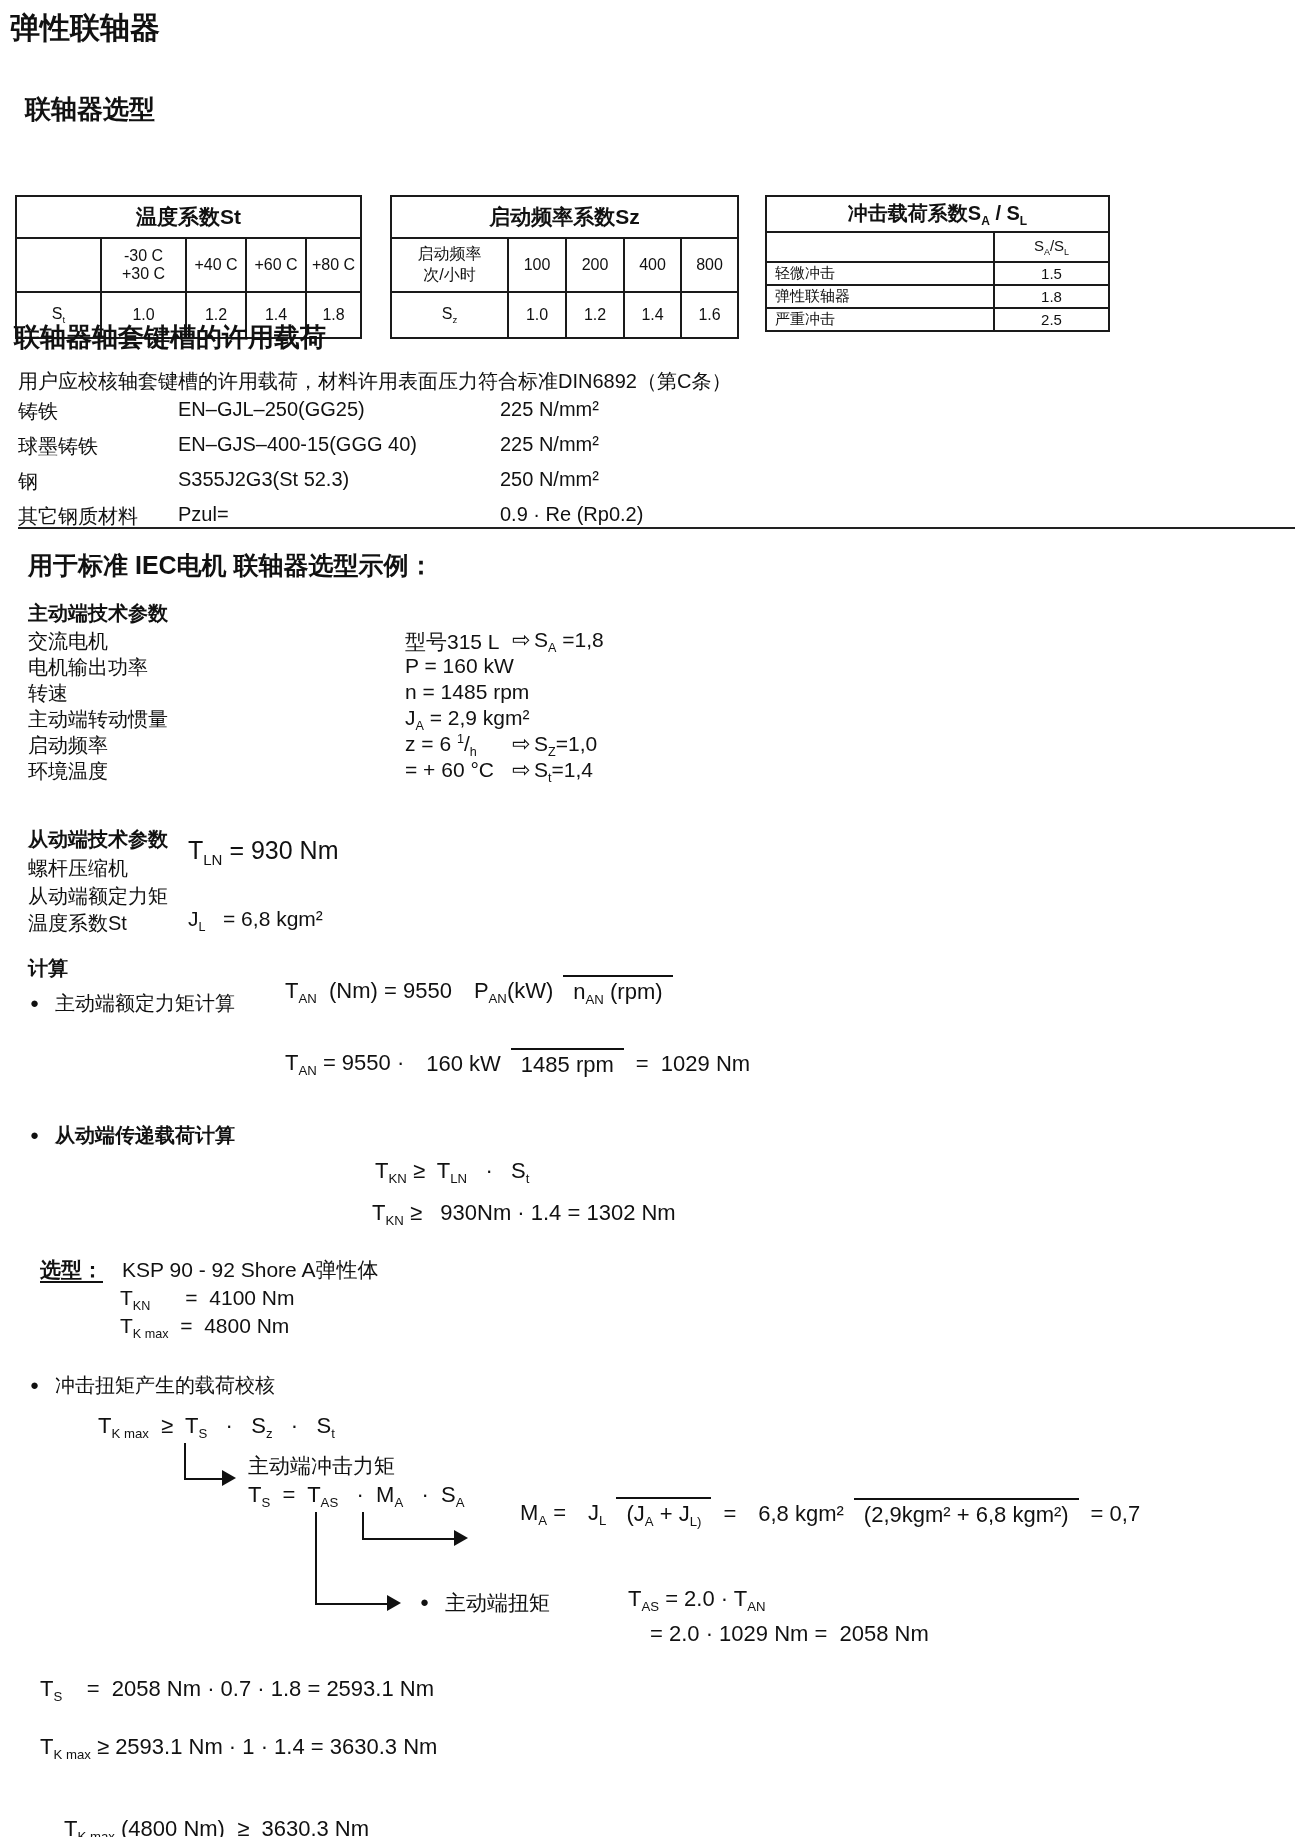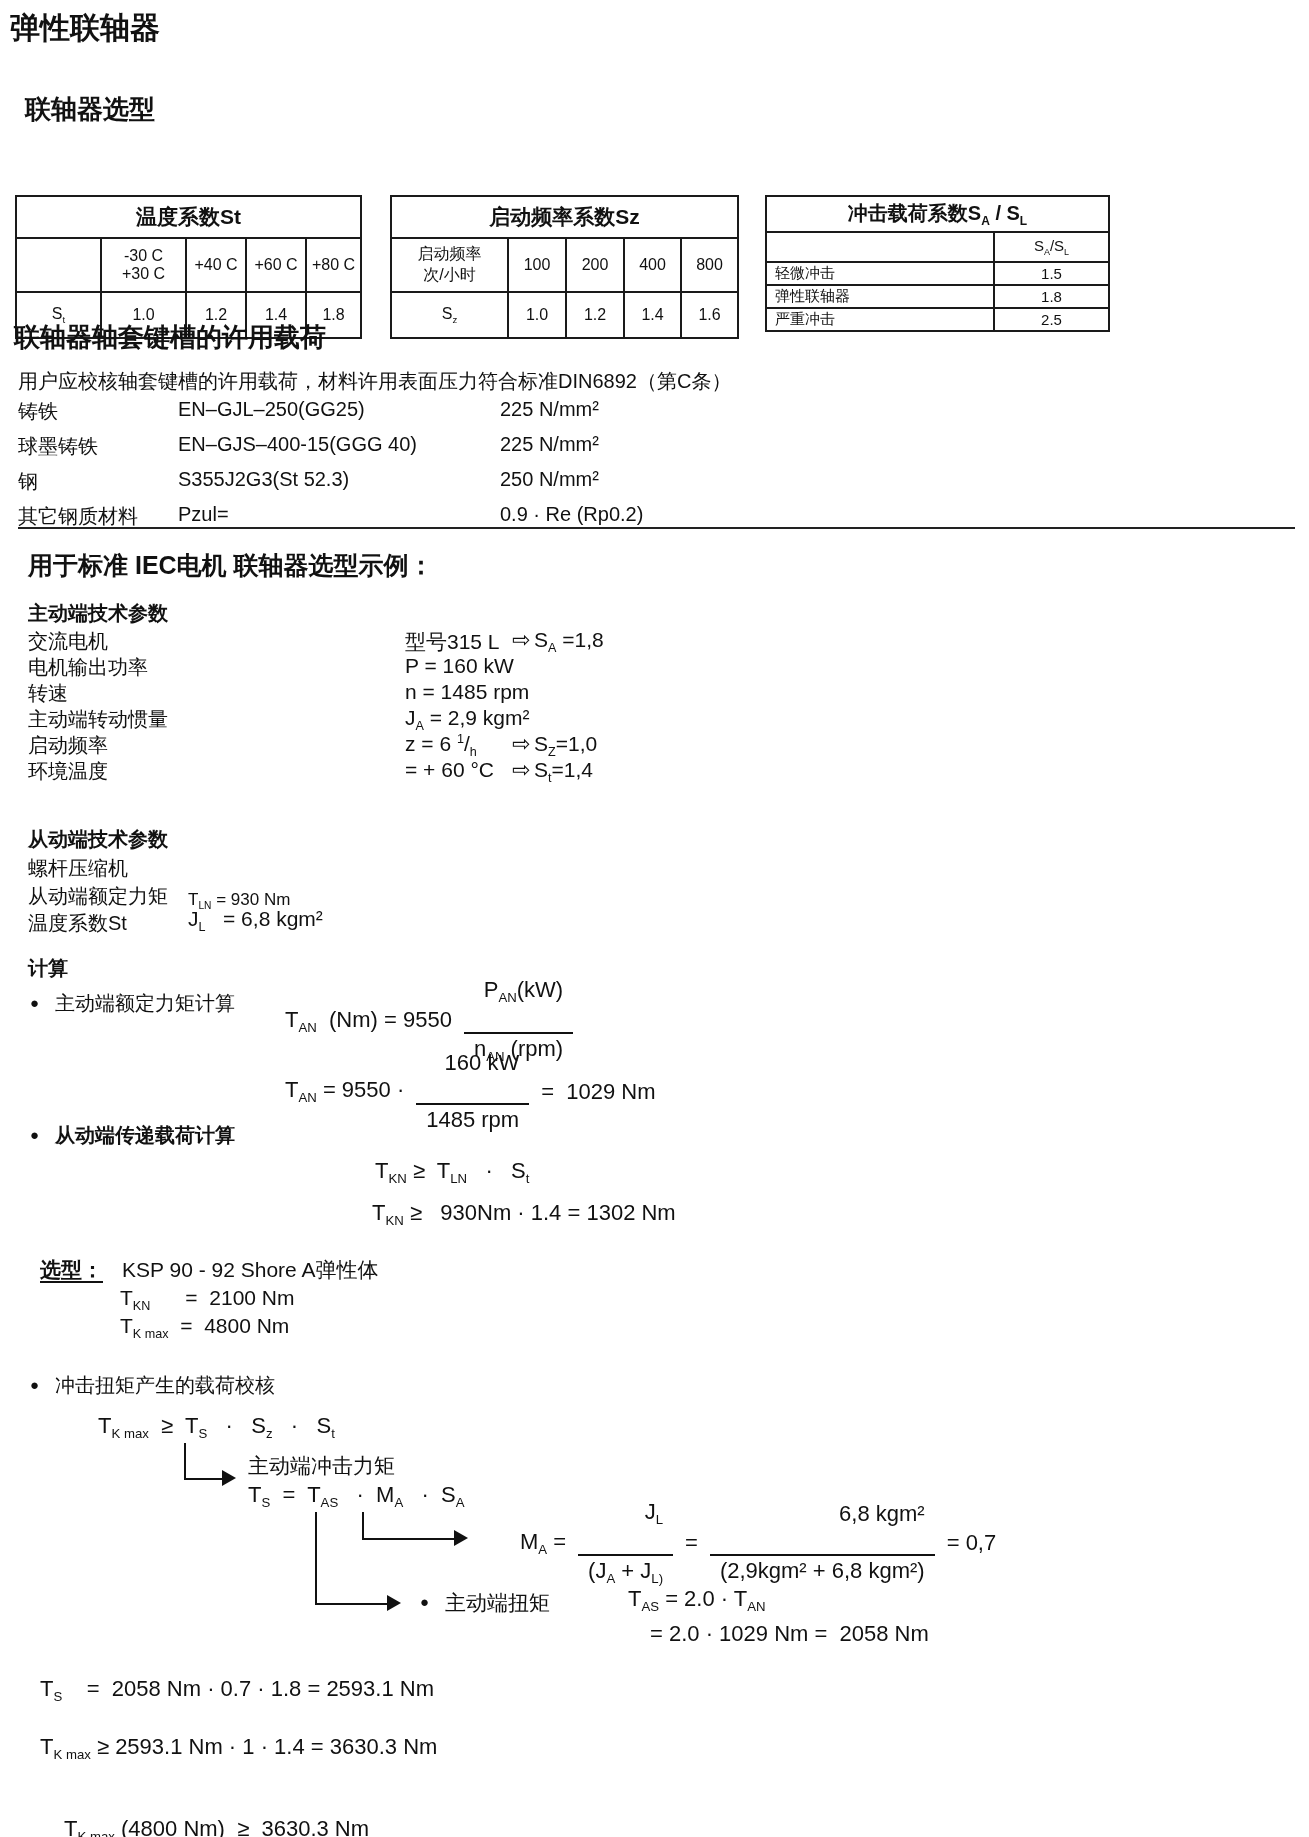--- a/index.html
+++ b/index.html
@@ -32,21 +32,21 @@
   .prow{position:relative;height:26px;font-size:20px;}
   .prow .pl{position:absolute;left:0;top:0;}
   .prow .pv{position:absolute;left:377px;top:0;font-size:21px;white-space:pre;}
   .prow .pa{position:absolute;left:484px;top:-1px;font-size:22px;}
   .prow .pr{position:absolute;left:506px;top:0;font-size:21px;white-space:pre;}
 
   .brow{display:flex;gap:16px;font-size:20px;align-items:flex-start;}
   .bullet{font-size:15px;line-height:26px;}
 
   .feq{display:flex;align-items:center;gap:12px;position:absolute;}
-  .frac{display:inline-flex;flex-direction:column;align-items:flex-end;text-align:center;gap:25px;}
+  .frac{display:inline-flex;flex-direction:row;align-items:center;text-align:center;}
   .frac .fr-num,.frac .fr-den{padding:2px 10px;white-space:pre;font-size:22px;}
   .frac .fr-den{border-top:2px solid #111;}
 
   .conn{position:absolute;border-left:2px solid #111;border-bottom:2px solid #111;}
   .ah{position:absolute;width:0;height:0;border-top:8px solid transparent;
       border-bottom:8px solid transparent;border-left:14px solid #111;}
   .sel-label{font-size:21px;font-weight:bold;text-decoration:underline;text-underline-offset:4px;}
 </style>
 </head>
 <body>
@@ -195,21 +195,21 @@
       <span class="pl">环境温度</span>
       <span class="pv"><span>= + 60 °C</span></span>
       <span class="pa">⇨</span>
       <span class="pr"><span>S</span><sub>t</sub><span>=1,4</span></span>
     </div>
   </div>
 
   <h3 class="abs subsec" style="left:28px;top:826px">从动端技术参数</h3>
   <div class="abs" style="left:28px;top:855px;font-size:20px">螺杆压缩机</div>
   <div class="abs" style="left:28px;top:883px;font-size:20px">从动端额定力矩</div>
-  <div class="abs f" style="left:188px;top:890px;font-size:17px"><span>T</span><sub>LN</sub><span> = 930 Nm</span></div>
+  <div class="abs f" style="left:188px;top:836px;font-size:25px"><span>T</span><sub>LN</sub><span> = 930 Nm</span></div>
   <div class="abs" style="left:28px;top:910px;font-size:20px">温度系数St</div>
   <div class="abs f" style="left:188px;top:907px;font-size:21px"><span>J</span><sub>L</sub><span>   = 6,8 kgm²</span></div>
 
   <h3 class="abs subsec" style="left:28px;top:955px">计算</h3>
   <div class="abs brow" style="left:30px;top:990px">
     <span class="bullet">●</span>
     <span>主动端额定力矩计算</span>
   </div>
 
   <div class="feq" style="left:285px;top:975px">
@@ -231,21 +231,21 @@
 
   <div class="abs brow b" style="left:30px;top:1122px">
     <span class="bullet">●</span>
     <span>从动端传递载荷计算</span>
   </div>
   <div class="abs f" style="left:375px;top:1158px"><span>T</span><sub>KN</sub><span> ≥  T</span><sub>LN</sub><span>   ·   S</span><sub>t</sub></div>
   <div class="abs f" style="left:372px;top:1200px"><span>T</span><sub>KN</sub><span> ≥   930Nm · 1.4 = 1302 Nm</span></div>
 
   <div class="abs sel-label" style="left:40px;top:1256px">选型：</div>
   <div class="abs" style="left:122px;top:1256px;font-size:21px">KSP 90 -  92 Shore A弹性体</div>
-  <div class="abs f" style="left:120px;top:1286px;font-size:21px"><span>T</span><sub>KN</sub><span>      =  2100 Nm</span></div>
+  <div class="abs f" style="left:120px;top:1286px;font-size:21px"><span>T</span><sub>KN</sub><span>      =  4100 Nm</span></div>
   <div class="abs f" style="left:120px;top:1314px;font-size:21px"><span>T</span><sub>K max</sub><span>  =  4800 Nm</span></div>
 
   <div class="abs brow" style="left:30px;top:1372px">
     <span class="bullet">●</span>
     <span>冲击扭矩产生的载荷校核</span>
   </div>
   <div class="abs f" style="left:98px;top:1413px"><span>T</span><sub>K max</sub><span>  ≥  T</span><sub>S</sub><span>   ·   S</span><sub>z</sub><span>   ·   S</span><sub>t</sub></div>
 
   <div class="conn" style="left:184px;top:1443px;width:42px;height:35px"></div>
   <div class="ah" style="left:222px;top:1470px"></div>

